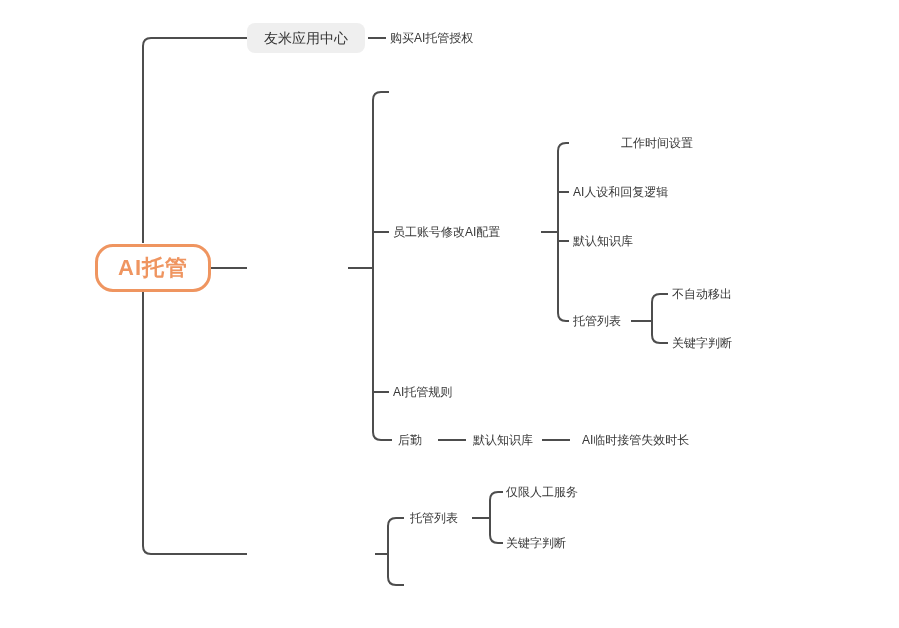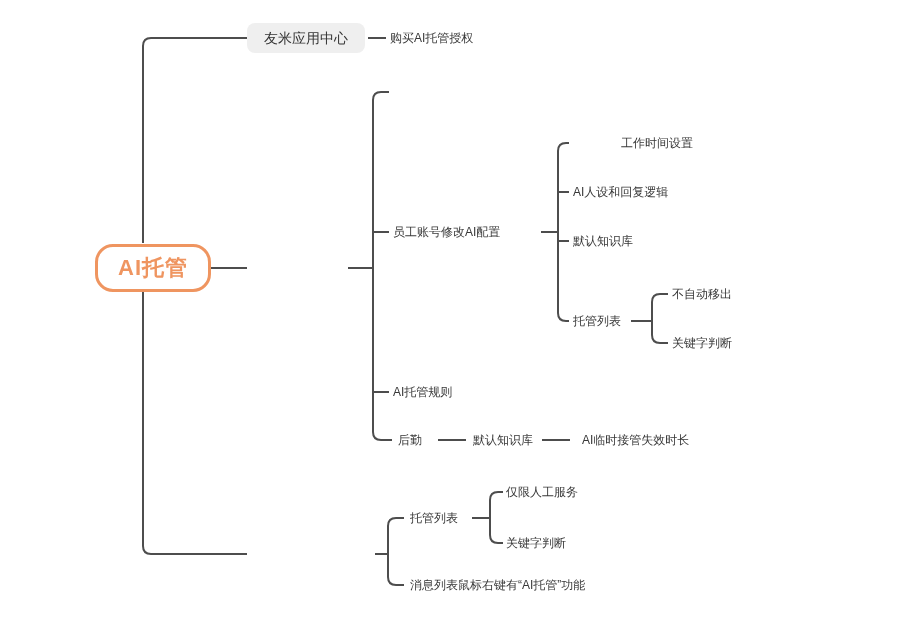--- a/index.html
+++ b/index.html
@@ -101,15 +101,14 @@
   <div class="node" style="left:672px; top:294px;">不自动移出</div>
   <div class="node" style="left:672px; top:343px;">关键字判断</div>
   <div class="node" style="left:393px; top:392px;">AI托管规则</div>
   <div class="node" style="left:398px; top:440px;">后勤</div>
   <div class="node" style="left:473px; top:440px;">默认知识库</div>
   <div class="node" style="left:582px; top:440px;">AI临时接管失效时长</div>
 
   <div class="node" style="left:410px; top:518px;">托管列表</div>
   <div class="node" style="left:506px; top:492px;">仅限人工服务</div>
   <div class="node" style="left:506px; top:543px;">关键字判断</div>
-  <div class="node" style="left:410px; top:585px;">消息列表鼠标右键有“AI托管”功能</div>
 
 </div>
 
 </body></html>

